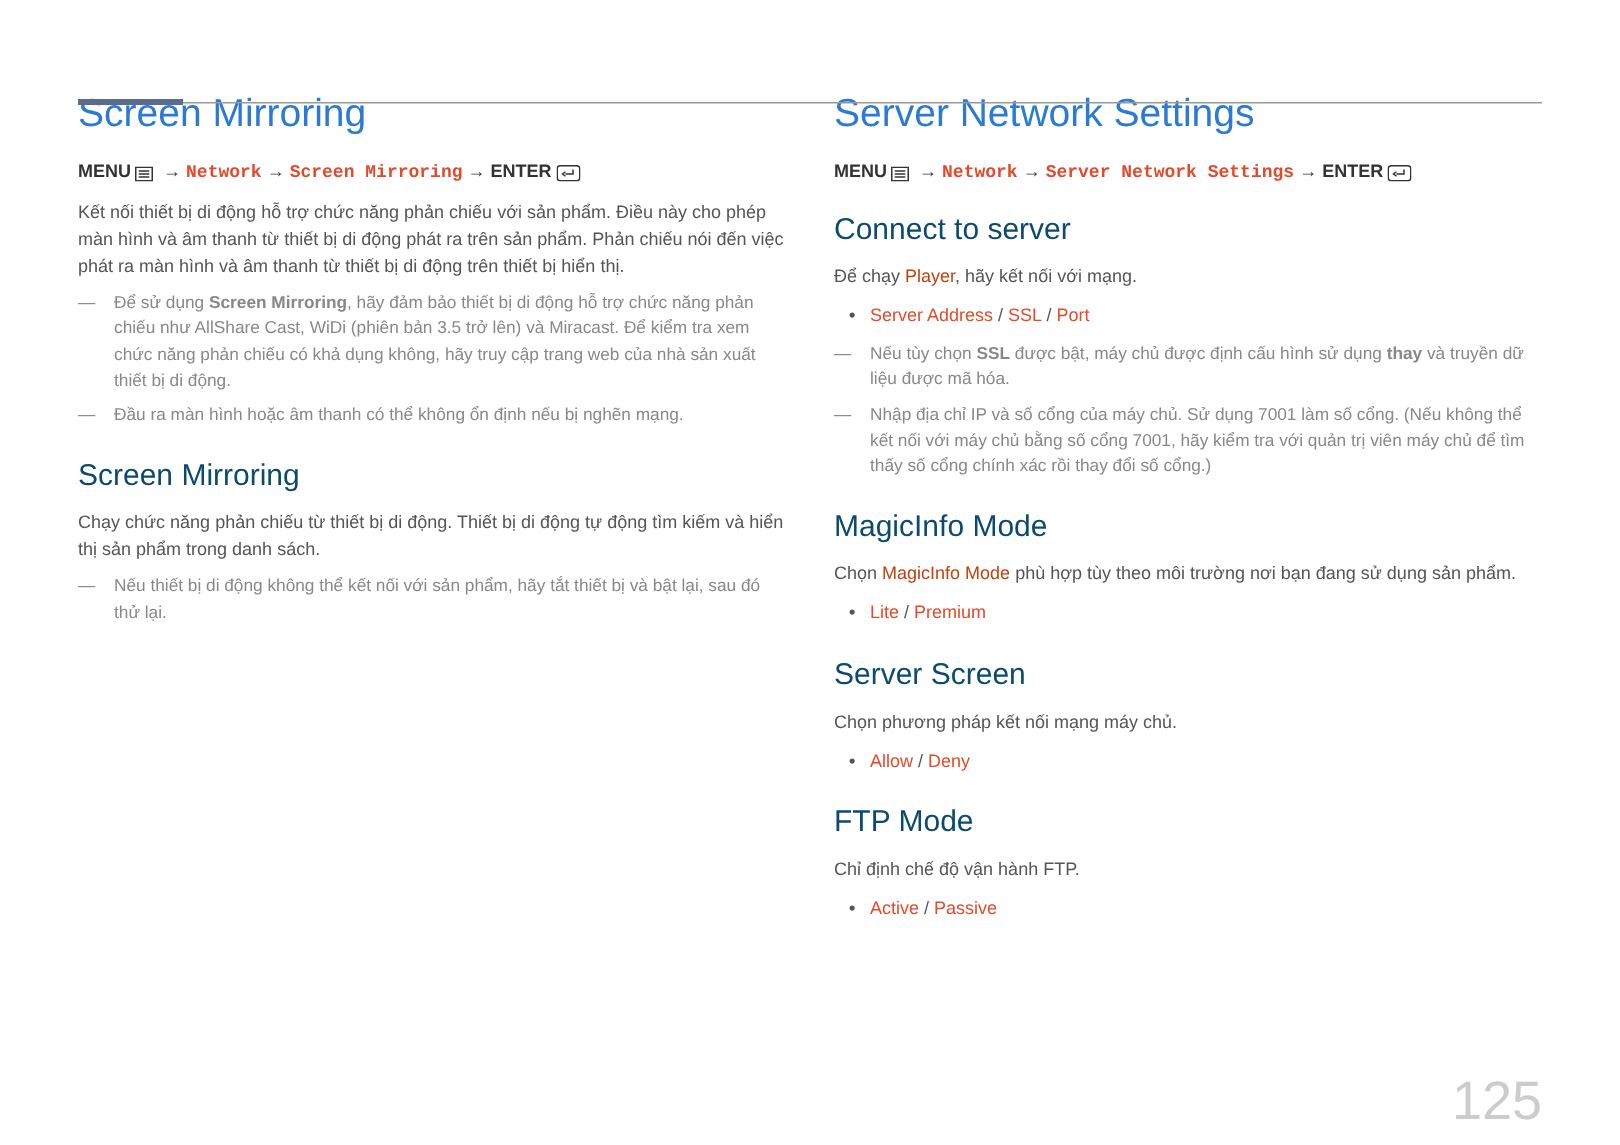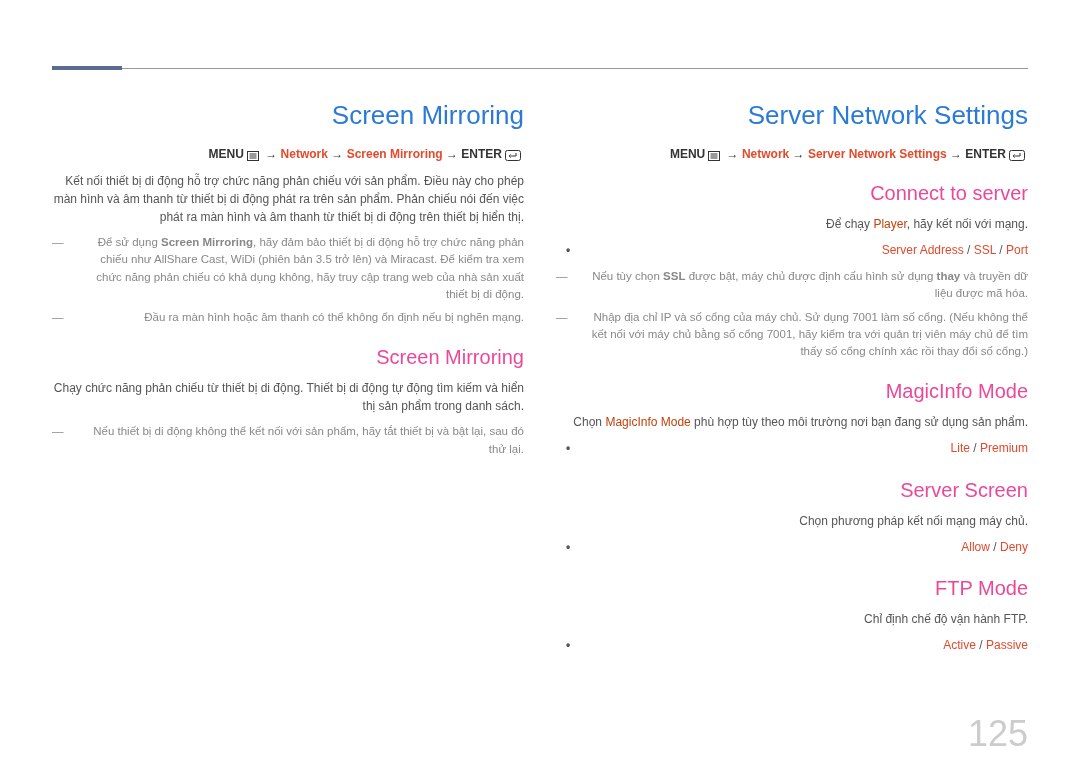--- a/index.html
+++ b/index.html
@@ -21,47 +21,45 @@
   }
   .top-line-accent {
     position: absolute;
     top: 66px;
     left: 52px;
     width: 70px;
     border-top: 4px solid #5b6c8f;
   }
   .columns {
     display: flex;
-    margin-top: 40px;
     gap: 32px;
-    text-align: right;
   }
   .col {
     flex: 1;
     min-width: 0;
   }
   h1 {
     font-size: 26px;
     font-weight: 400;
     color: #2b7bd6;
     margin-bottom: 16px;
   }
   h2 {
     font-size: 20px;
     font-weight: 400;
-    color: #ec4899;
+    color: #0c4a6e;
     margin: 20px 0 10px 0;
   }
   .breadcrumb {
     font-size: 12px;
     font-weight: bold;
     color: #333;
     margin-bottom: 10px;
   }
-  .breadcrumb .red { color: #e24a2b; font-weight: bold; }
+  .breadcrumb .red { color: #e24a2b; font-weight: bold; font-family: Liberation Mono, monospace; }
   .breadcrumb .icon { display: inline-block; vertical-align: -1px; margin: 0 3px; }
   p {
     font-size: 12px;
     color: #555;
     line-height: 1.5;
     margin-bottom: 8px;
   }
   p .red { color: #c2410c; font-weight: normal; }
   ul.dash {
     list-style: none;

